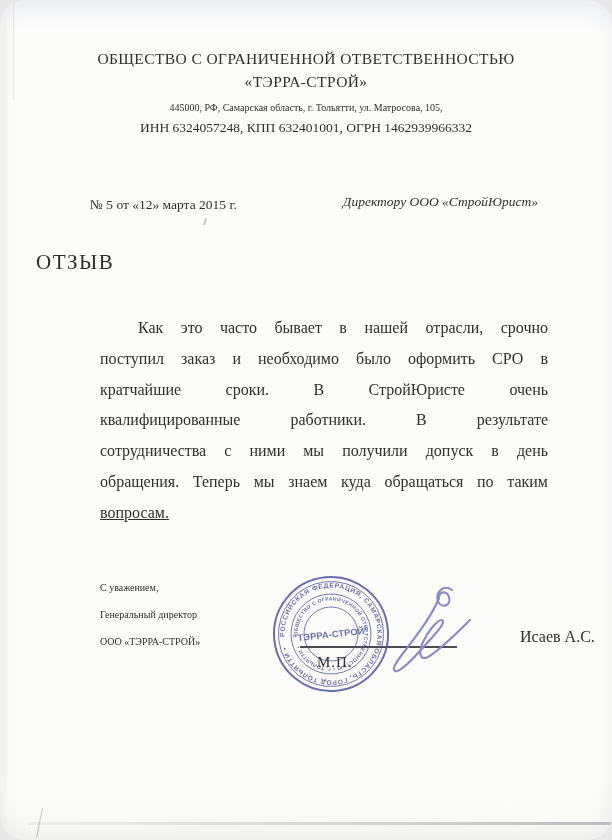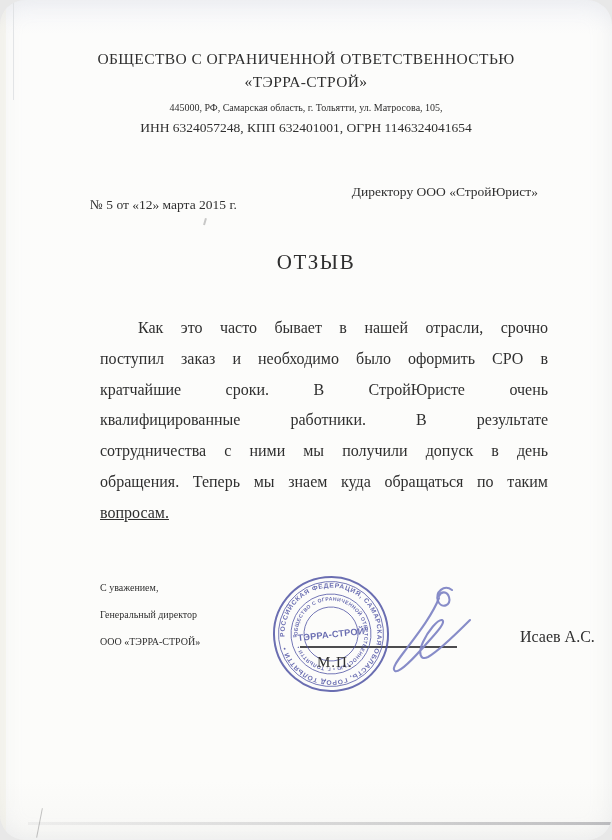--- a/index.html
+++ b/index.html
@@ -16,23 +16,23 @@
   }
   .abs { position: absolute; }
   .centered { left: 0; right: 0; text-align: center; }
 
   .hdr1 { top: 50px; font-size: 15.5px; letter-spacing: 0.4px; }
   .hdr2 { top: 73px; font-size: 15.5px; letter-spacing: 0.4px; }
   .hdr3 { top: 102px; font-size: 10px; }
   .hdr4 { top: 120px; font-size: 13.5px; }
 
   .ref-left { left: 90px; top: 197px; font-size: 13.5px; text-align: right; }
-  .ref-right { right: 74px; top: 184px; font-size: 13.5px; text-align: center; line-height: 15.8px; }
+  .ref-right { right: 74px; top: 194px; font-size: 13.5px; text-align: center; line-height: 15.8px; font-style: italic; }
 
-  .doc-title { left: 36px; right: 16px; top: 250px; text-align: center; font-size: 21px; letter-spacing: 1.5px; }
+  .doc-title { left: 36px; right: 16px; top: 250px; font-size: 21px; letter-spacing: 1.5px; }
 
   .body-text { left: 100px; width: 448px; top: 313px; font-size: 16px; line-height: 30.8px; }
   .body-line { text-align: justify; text-align-last: justify; text-justify: inter-word; }
   .body-line.first { text-indent: 38px; }
   .body-line.last { text-align-last: left; text-decoration: underline; }
 
   .closing { left: 100px; top: 574px; font-size: 10px; line-height: 27px; }
   .signer { left: 484px; top: 628px; font-size: 16px; margin-left: 36px; }
   .sig-line { left: 300px; top: 646px; width: 157px; height: 1.6px; background: #4c4c4e; z-index: 1; }
   .mp { left: 317px; top: 654px; font-size: 15px; z-index: 3; letter-spacing: 1px; }
@@ -56,21 +56,21 @@
     background: linear-gradient(to right, rgba(150,150,156,0.10), rgba(135,135,140,0.30) 55%, rgba(110,110,118,0.42)); }
 </style>
 </head>
 <body>
 
 <div class="page" style="--ink: #2f2f2f; --stamp-blue: #4f53a4; --signature-blue: #8186c5; --paper: #fcfcfa;">
 
   <div class="abs centered hdr1">ОБЩЕСТВО С ОГРАНИЧЕННОЙ ОТВЕТСТВЕННОСТЬЮ</div>
   <div class="abs centered hdr2">«ТЭРРА-СТРОЙ»</div>
   <div class="abs centered hdr3">445000, РФ, Самарская область, г. Тольятти, ул. Матросова, 105,</div>
-  <div class="abs centered hdr4">ИНН 6324057248, КПП 632401001, ОГРН 1146324041654</div>
+  <div class="abs centered hdr4">ИНН 6324057248, КПП 632401001, ОГРН 1462939966332</div>
 
   <div class="abs ref-left">№ 5 от «12» марта 2015 г.</div>
   <div class="abs ref-right">
     <div>Директору ООО «СтройЮрист»</div>
   </div>
 
   <div class="abs doc-title">ОТЗЫВ</div>
 
   <div class="abs body-text">
     <div class="body-line first">Как это часто бывает в нашей отрасли, срочно</div>

